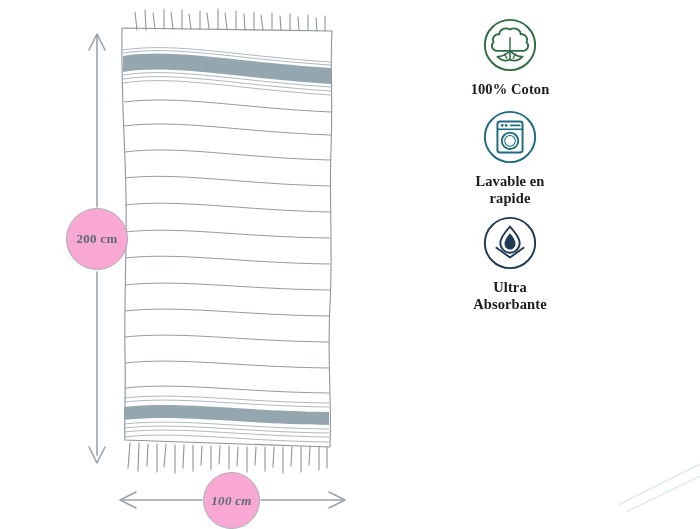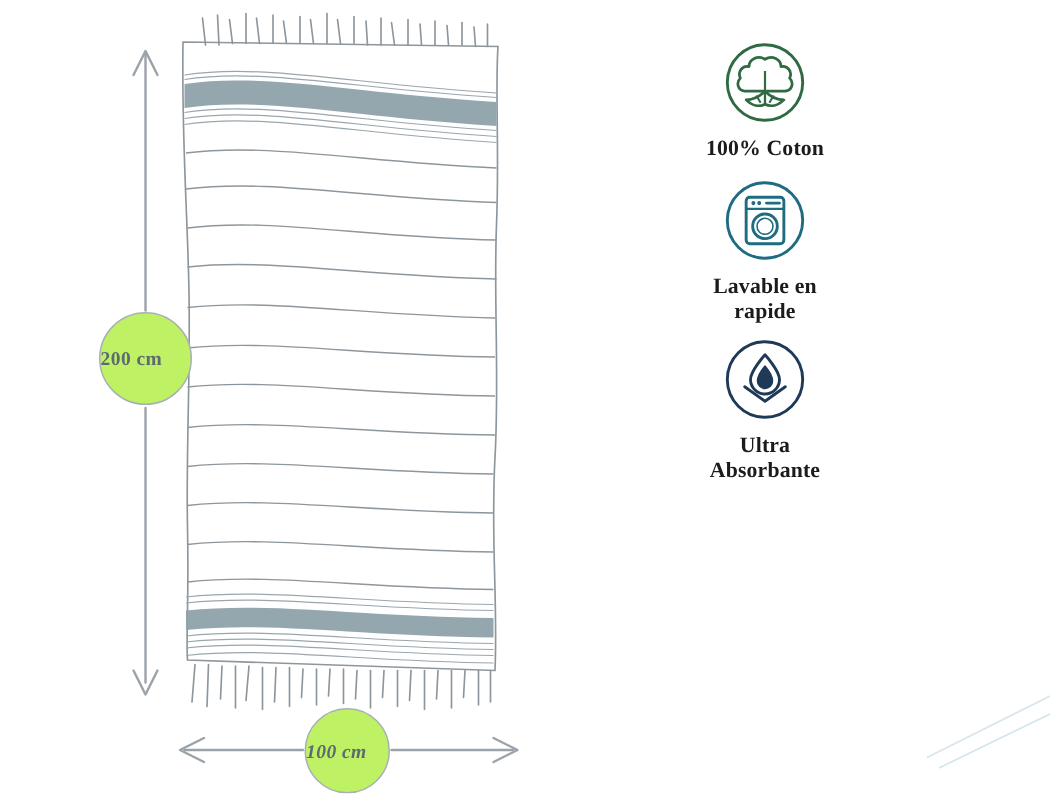--- a/index.html
+++ b/index.html
@@ -19,21 +19,21 @@
     position: absolute;
     left: 0; top: 0;
     width: 700px;
     height: 529px;
   }
 
   
   .features {
     position: absolute;
     left: 430px;
-    top: 26px;
+    top: 16px;
     width: 160px;
     display: flex;
     flex-direction: column;
   }
   .feature {
     display: flex;
     flex-direction: column;
     align-items: center;
     width: 160px;
   }
@@ -55,23 +55,24 @@
 
   .f1 { margin-bottom: 10px; }
   .f2 { margin-bottom: 7px; }
   .f3 { margin-bottom: 7px; }
 
   
   .dim-badge {
     position: absolute;
     border-radius: 50%;
     border: 1.1px solid #a8b0b6;
-    background: #bef264;
+    background: #f9a8d4;
     display: flex;
     align-items: center;
+    justify-content: center;
     font-family: "Liberation Serif", serif;
     font-weight: 700;
     color: #5d6a72;
     letter-spacing: 0.3px;
     box-sizing: border-box;
   }
   #badge-height {
     left: 66px;
     top: 208px;
     width: 62px;

